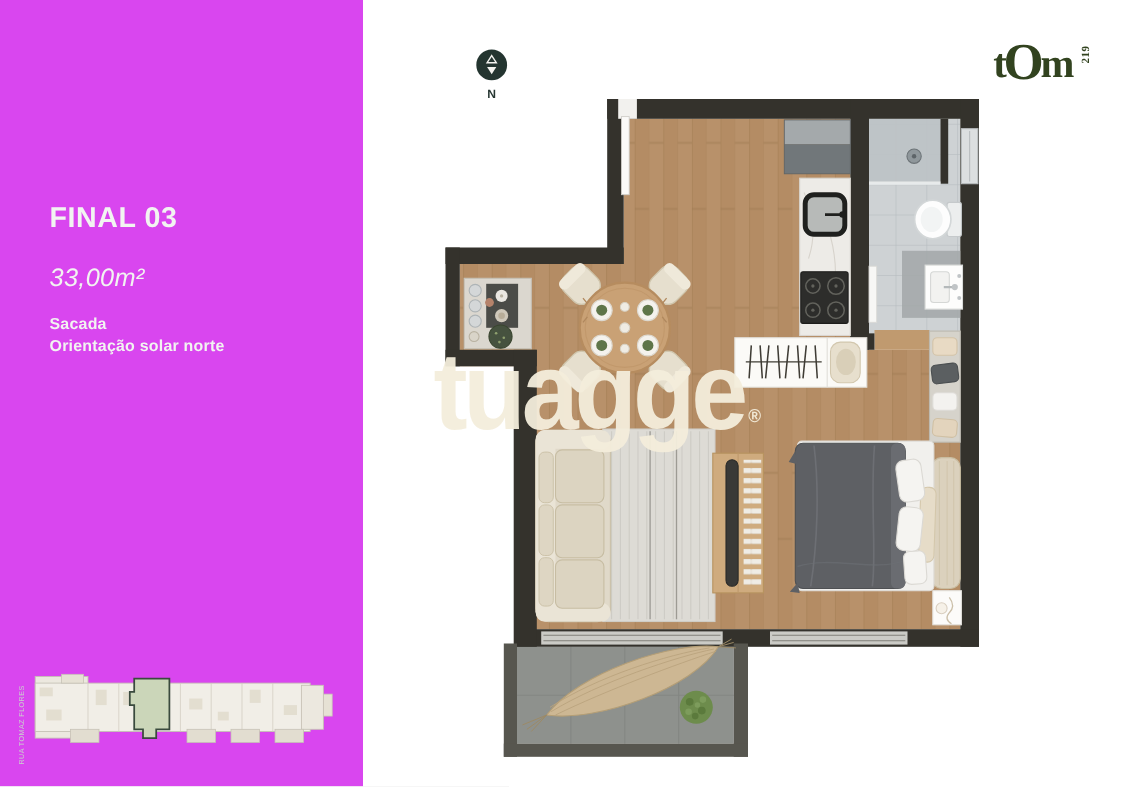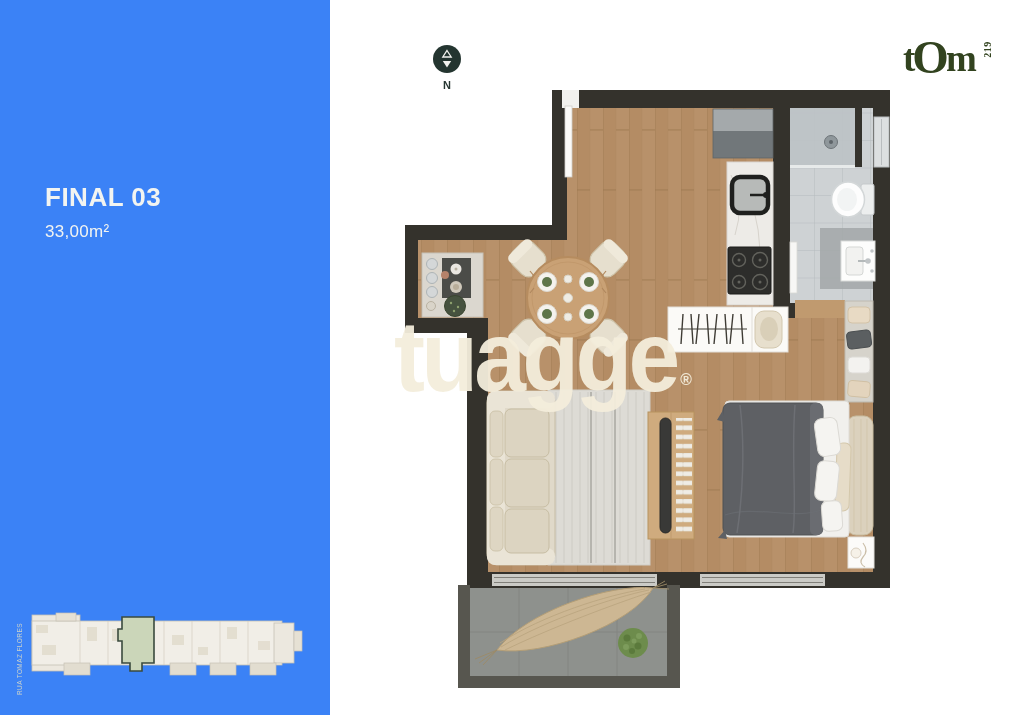--- a/index.html
+++ b/index.html
@@ -1,23 +1,23 @@
 <!DOCTYPE html>
 <html><head>
 <meta charset="utf-8">
 <style>
   * { margin:0; padding:0; box-sizing:border-box; }
   body { background:#e8e8e8; font-family:"Liberation Sans", sans-serif; }
   .page { position:relative; width:1034px; height:715px; background:#ffffff; overflow:hidden; }
 
   
-  .sidebar { position:absolute; left:0; top:0; width:330px; height:715px; background:#3b82f6; }
+  .sidebar { position:absolute; left:0; top:0; width:330px; height:715px; background:#d946ef; }
   .unit-info { position:absolute; left:45px; top:184px; color:#f2f4f1; }
   .unit-title { font-size:26px; font-weight:700; letter-spacing:0.5px; line-height:1; }
-  .unit-area { font-size:17px; font-weight:500; letter-spacing:0.3px; margin-top:13px; line-height:1; }
+  .unit-area { font-size:23px; font-weight:500; letter-spacing:0.3px; margin-top:31px; line-height:1;font-style:italic; }
   .features { list-style:none; margin-top:22px; }
   .features li { font-size:14.5px; font-weight:600; line-height:19.5px; letter-spacing:0.2px; }
   .keyplan-svg { position:absolute; left:12px; top:605px; }
 
   
   .compass { position:absolute; left:431px; top:44px; width:32px; text-align:center; }
   .compass-n { font-size:11px; font-weight:700; color:#273732; margin-top:1px; }
 
   .brand { position:absolute; left:903px; top:36px; width:95px; height:42px;
            color:#32431f; font-family:"Liberation Serif", serif; font-weight:700; }
@@ -39,20 +39,22 @@
 </head>
 <body>
 
 <div class="page">
 
   <aside class="sidebar">
     <div class="unit-info">
       <div class="unit-title">FINAL 03</div>
       <div class="unit-area">33,00m²</div>
       <ul class="features">
+        <li>Sacada</li>
+        <li>Orientação solar norte</li>
       </ul>
     </div>
 
     <svg class="keyplan-svg" width="300" height="95" viewBox="0 0 300 95">
       <text transform="translate(10,90) rotate(-90)" font-size="6.5" fill="#c9d2cc" letter-spacing="0.4">RUA TOMAZ FLORES</text>
       <g>
         <rect x="20" y="10" width="48" height="56" fill="#ece8df" stroke="#c6c1b5" stroke-width="0.8"></rect>
         <rect x="20" y="16" width="250" height="44" fill="#f1eee7" stroke="#c6c1b5" stroke-width="0.8"></rect>
         <rect x="44" y="8" width="20" height="8" fill="#e6e1d4" stroke="#c6c1b5" stroke-width="0.7"></rect>
         <rect x="262" y="18" width="20" height="40" fill="#ece8df" stroke="#c6c1b5" stroke-width="0.8"></rect>

